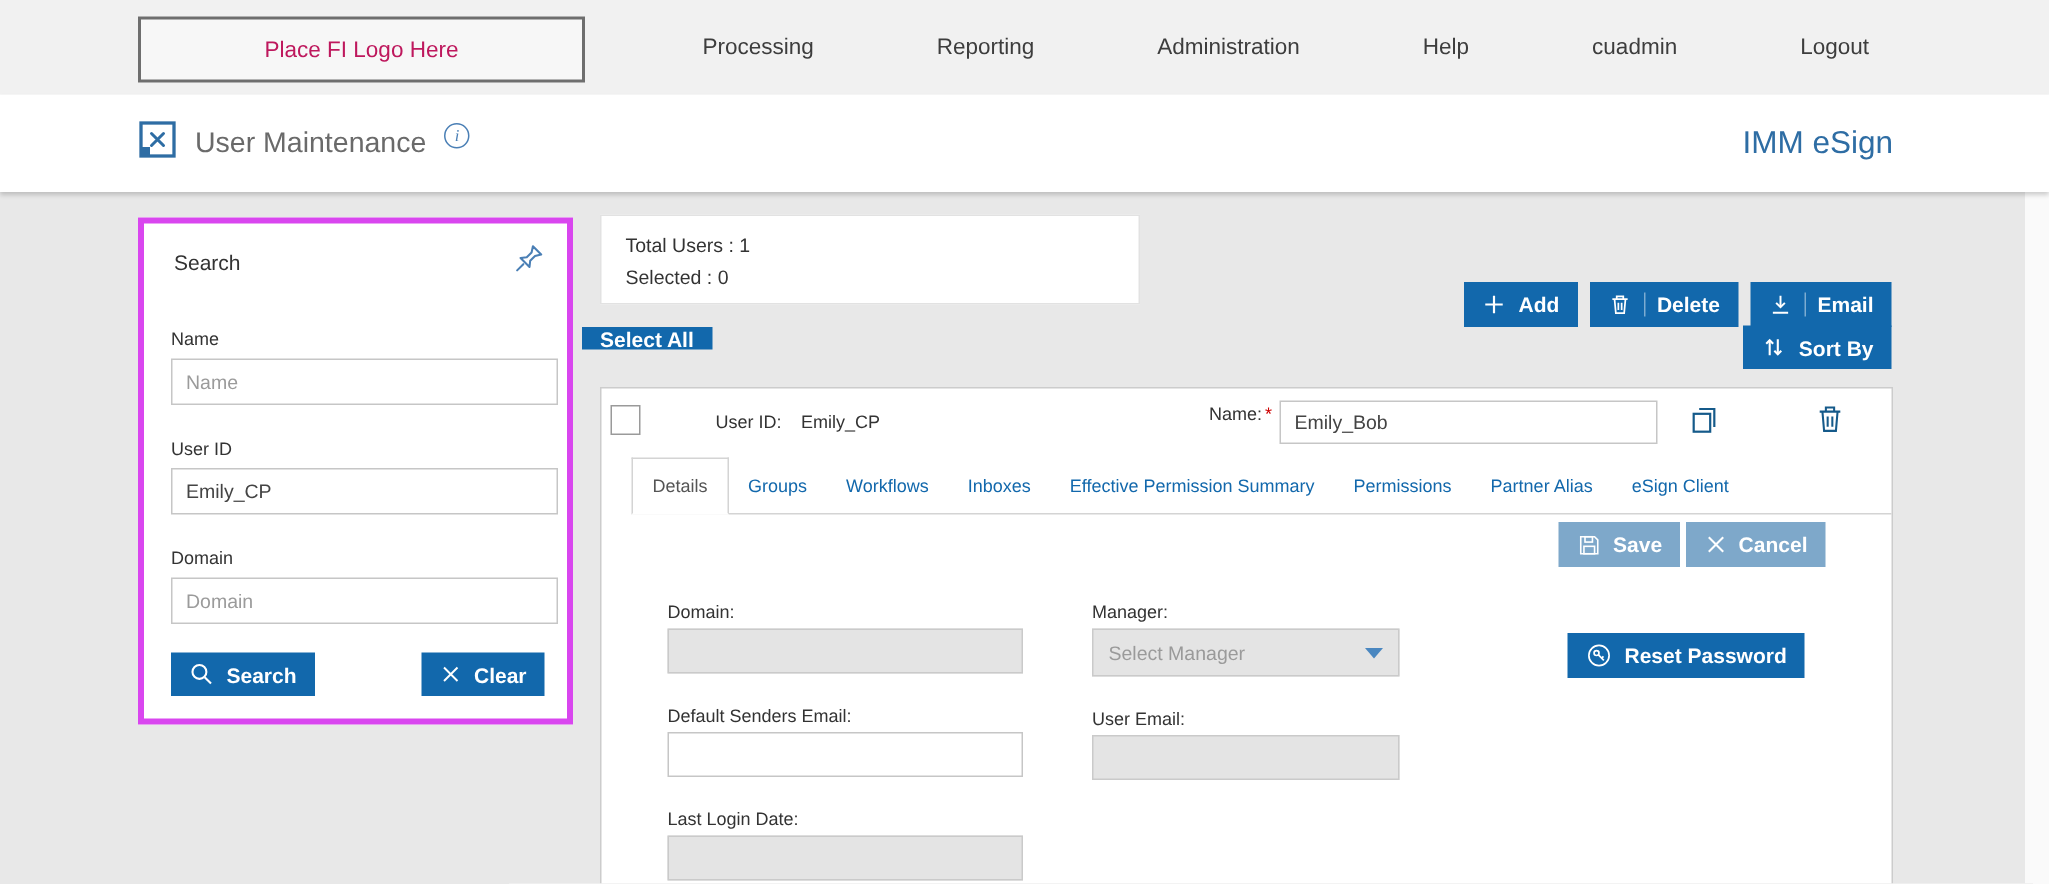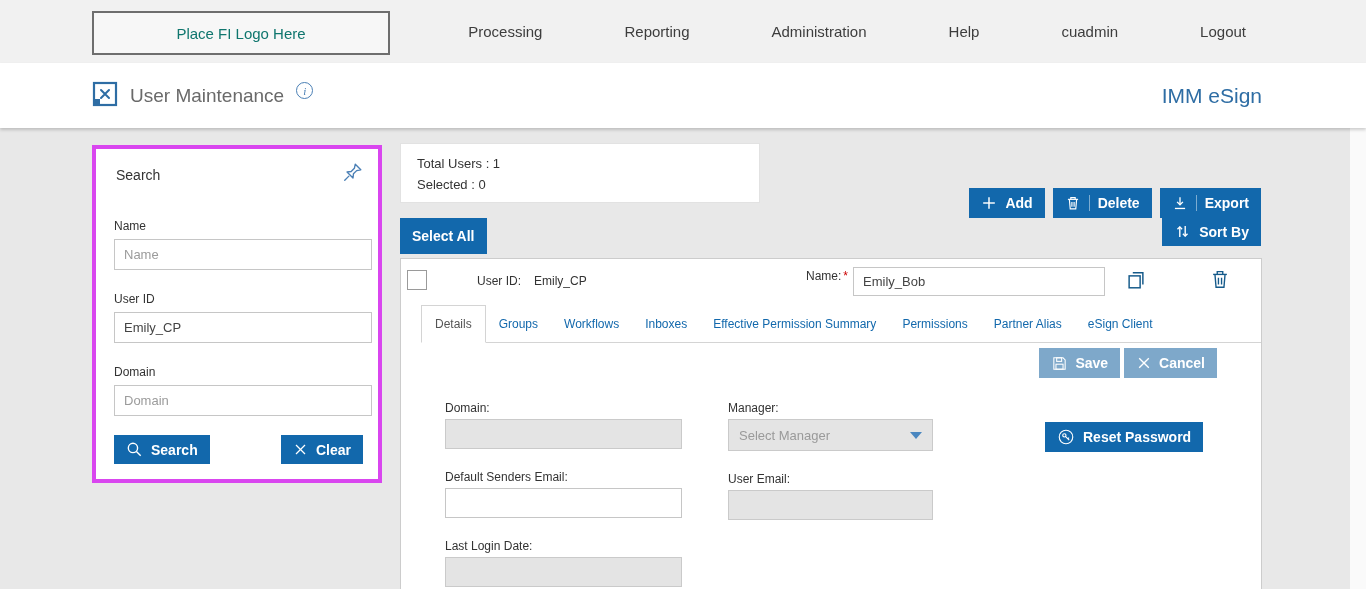--- a/index.html
+++ b/index.html
@@ -4,21 +4,21 @@
 <style>
   * { box-sizing: border-box; margin: 0; padding: 0; }
   html,body { width:1366px; height:589px; }
   body { font-family: "Liberation Sans", sans-serif; background:#fff; }
   .screen { position:relative; width:1366px; height:589px; overflow:hidden; background:#e8e8e8; }
 
   
   .topbar { position:absolute; top:0; left:0; right:0; height:63px; background:#f1f1f1; }
   .logo-box { position:absolute; left:92px; top:11px; width:298px; height:44px;
               border:2px solid #6e6e6e; display:flex; align-items:center; justify-content:center;
-              font-size:15px; color:#0f766e; background:#f7f7f7; }
+              font-size:15px; color:#be185d; background:#f7f7f7; }
   .topnav { position:absolute; right:120px; top:0; height:63px; display:flex; align-items:center; gap:34px; }
   .topnav span { font-size:15px; color:#3d3d3d; cursor:pointer; white-space:nowrap;margin-left:48px; }
 
   
   .header { position:absolute; top:63px; left:0; right:0; height:65px; background:#fff;
             box-shadow:0 2px 3px rgba(0,0,0,.18); z-index:2; }
   .header-left { position:absolute; left:92px; top:0; height:65px; display:flex; align-items:center; gap:12px; }
   .page-title { font-size:19px; color:#6a6a6a; }
   .info-icon { width:17px; height:17px; border:1px solid #4a7fb5; border-radius:50%;
                color:#4a7fb5; font-size:11px; font-style:italic; font-family:"Liberation Serif", serif;
@@ -49,21 +49,21 @@
   .btn-blue svg { flex:0 0 auto; }
   .btn-div { width:1px; height:16px; background:rgba(255,255,255,.45); }
   .search-btn { position:absolute; left:18px; top:286px; height:29px; }
   .clear-btn  { position:absolute; left:185px; top:286px; height:29px; }
 
   
   .totals-box { position:absolute; left:400px; top:15px; width:360px; height:60px; background:#fff;
                 border:1px solid #e2e2e2; padding:9px 16px; }
   .totals-box div { font-size:13px; color:#333; line-height:21px; }
   .crud-group { position:absolute; right:105px; top:16px; display:flex; gap:8px;margin-top:44px; }
-  .selectall-btn { position:absolute; left:400px; top:90px; height:36px;justify-content:center; }
+  .selectall-btn { position:absolute; left:388px; top:90px; height:15px;justify-content:center; }
   .sortby-btn { position:absolute; right:105px; top:89px; height:29px; }
 
   
   .user-card { position:absolute; left:400px; top:130px; width:862px; height:342px;
                background:#fff; border:1px solid #ccc; }
   .checkbox { position:absolute; left:6px; top:11px; width:20px; height:20px;
               border:1px solid #9a9a9a; background:#fff; cursor:pointer; }
   .uid-label { position:absolute; left:76px; top:15px; font-size:12px; color:#333; }
   .uid-value { position:absolute; left:133px; top:15px; font-size:12px; color:#333; }
   .name-label { position:absolute; left:405px; top:10px; font-size:12px; color:#333; }
@@ -193,21 +193,21 @@
         <span class="btn-div"></span>
         <span>Delete</span>
       </button>
       <button class="btn-blue">
         <svg width="16" height="16" viewBox="0 0 22 22" fill="none" stroke="#fff" stroke-width="1.8">
           <path d="M11 3v10"></path>
             <path d="M7 9.5l4 4 4-4"></path>
             <path d="M4 18.5h14"></path>
         </svg>
         <span class="btn-div"></span>
-        <span>Export</span>
+        <span>Email</span>
       </button>
     </div>
 
     <button class="btn-blue selectall-btn">
       <span>Select All</span>
     </button>
     <button class="btn-blue sortby-btn">
       <svg width="17" height="17" viewBox="0 0 22 22" fill="none" stroke="#fff" stroke-width="1.8">
         <path d="M7.5 18V5"></path>
           <path d="M4.5 8l3-3 3 3"></path>

